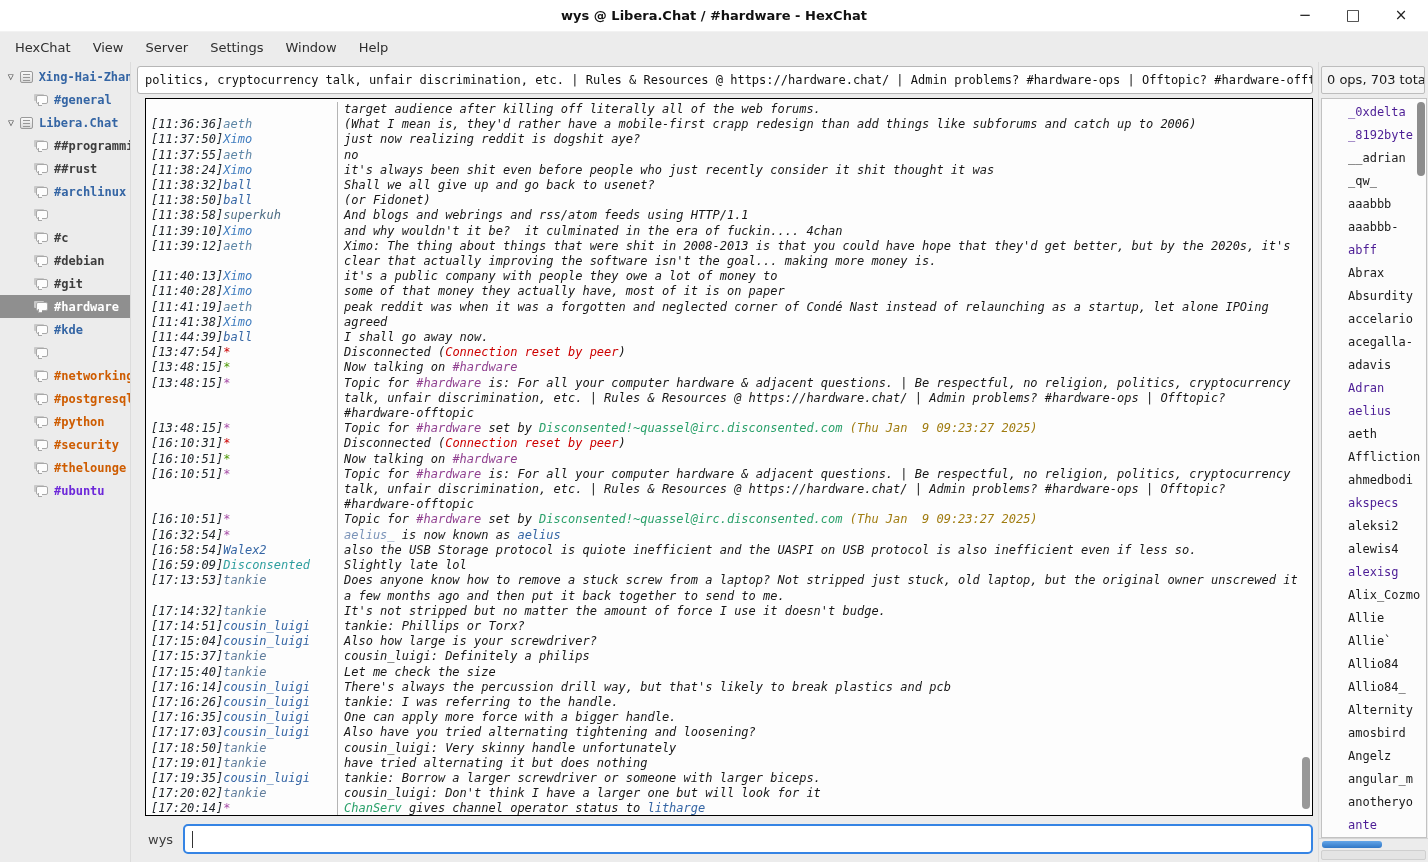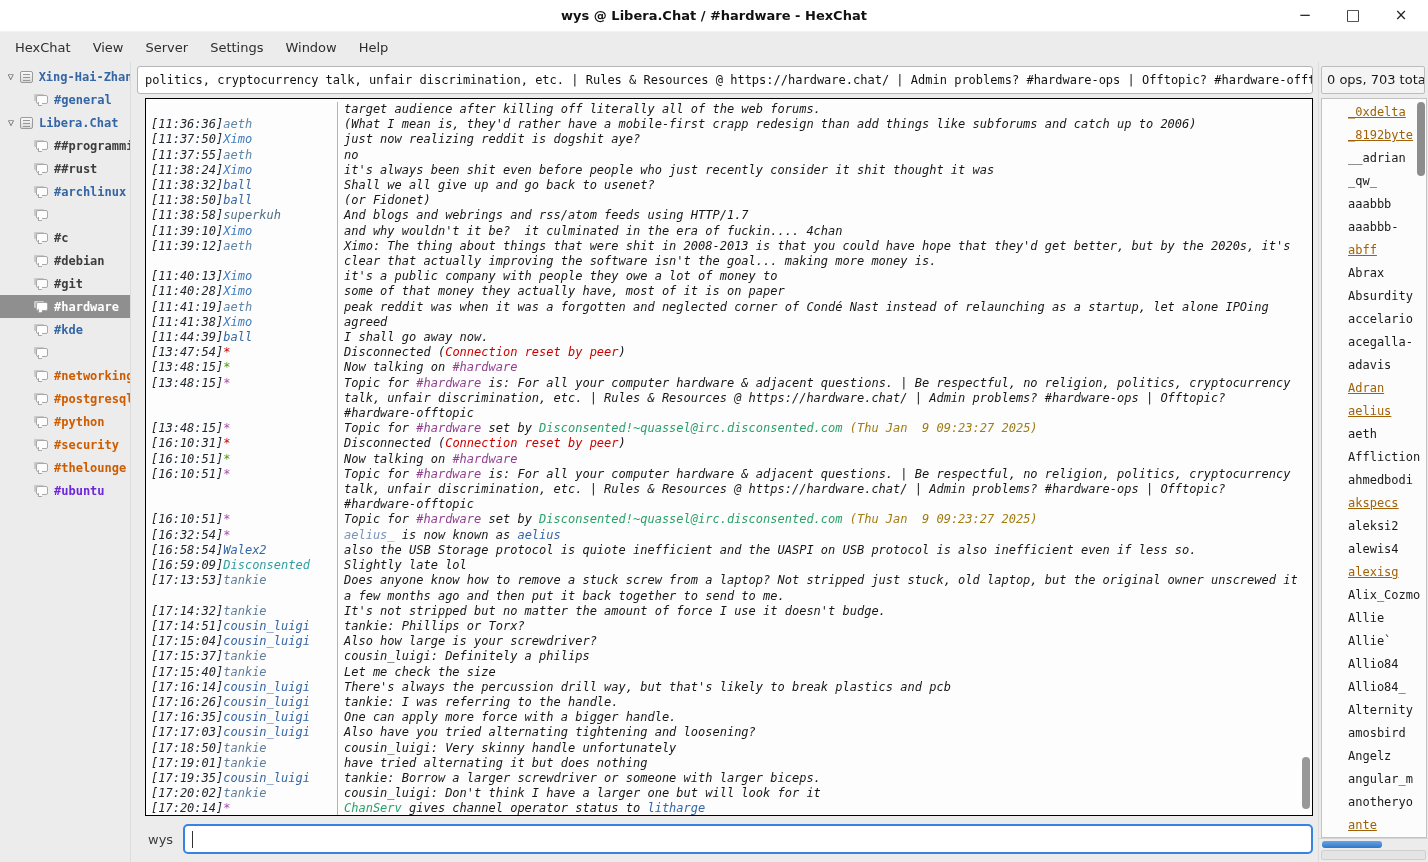--- a/index.html
+++ b/index.html
@@ -68,21 +68,21 @@
   @keyframes blink { 50% { opacity:0; } }
   
   .right { width:110px; flex:0 0 auto; display:flex; flex-direction:column; border-left:1px solid #dcdcdc; background:#ececec; }
   .ops-row { height:36px; padding:4px 3px 4px 2px; flex:0 0 auto; }
   .ops-box { height:28px; border:1px solid #bdbdbd; border-radius:2px; background:#f4f4f4;
     font-size:13px; color:#1a1a1a; line-height:26px; padding-left:5px; white-space:nowrap; overflow:hidden; }
   .userlist { flex:1; margin:0 1px 0 2px; border:1px solid #c2c2c2; background:#fcfcfc; position:relative; overflow:hidden; }
   .ul-inner { position:absolute; inset:0; padding-top:2px; overflow:hidden; }
   .ul-row { height:23px; line-height:23px; padding-left:26px; font-family:"DejaVu Sans Mono", monospace;
     font-size:12px; color:#1a1a1a; white-space:nowrap; overflow:hidden; }
-  .ul-row.away { color:#a16207;text-decoration:underline; }
+  .ul-row.away { color:#4c1d95; }
   .ul-vscroll { right:1px; top:3px; height:74px; background:#8d8d8d; }
   .hscroll-row { height:12px; flex:0 0 auto; position:relative; border-top:1px solid #d5d5d5; background:#ececec; }
   .hscroll-handle { position:absolute; left:3px; top:2px; width:60px; height:7px; border-radius:3px;
     background:linear-gradient(#63a5e8,#3077c6); }
   .hscroll-track2 { height:10px; flex:0 0 auto; background:#e4e4e4; border-top:1px solid #d0d0d0; margin:0 2px 2px 2px; border:1px solid #cfcfcf; border-radius:2px; }
 </style>
 </head>
 <body>
 
 <div class="app">
@@ -241,21 +241,21 @@
                 <span class="time">[11:38:50]</span>
                 <span class="nick" style="color: rgb(52, 101, 164);">ball</span>
               </div>
               <div class="msg"><span>(or Fidonet)</span></div>
             </div>
             <div class="line">
               <div class="lt">
                 <span class="time">[11:38:58]</span>
                 <span class="nick" style="color: rgb(77, 109, 133);">superkuh</span>
               </div>
-              <div class="msg"><span>And blogs and webrings and rss/atom feeds using HTTP/1.7</span></div>
+              <div class="msg"><span>And blogs and webrings and rss/atom feeds using HTTP/1.1</span></div>
             </div>
             <div class="line">
               <div class="lt">
                 <span class="time">[11:39:10]</span>
                 <span class="nick" style="color: rgb(63, 124, 191);">Ximo</span>
               </div>
               <div class="msg"><span>and why wouldn't it be?  it culminated in the era of fuckin.... 4chan</span></div>
             </div>
             <div class="line">
               <div class="lt">

